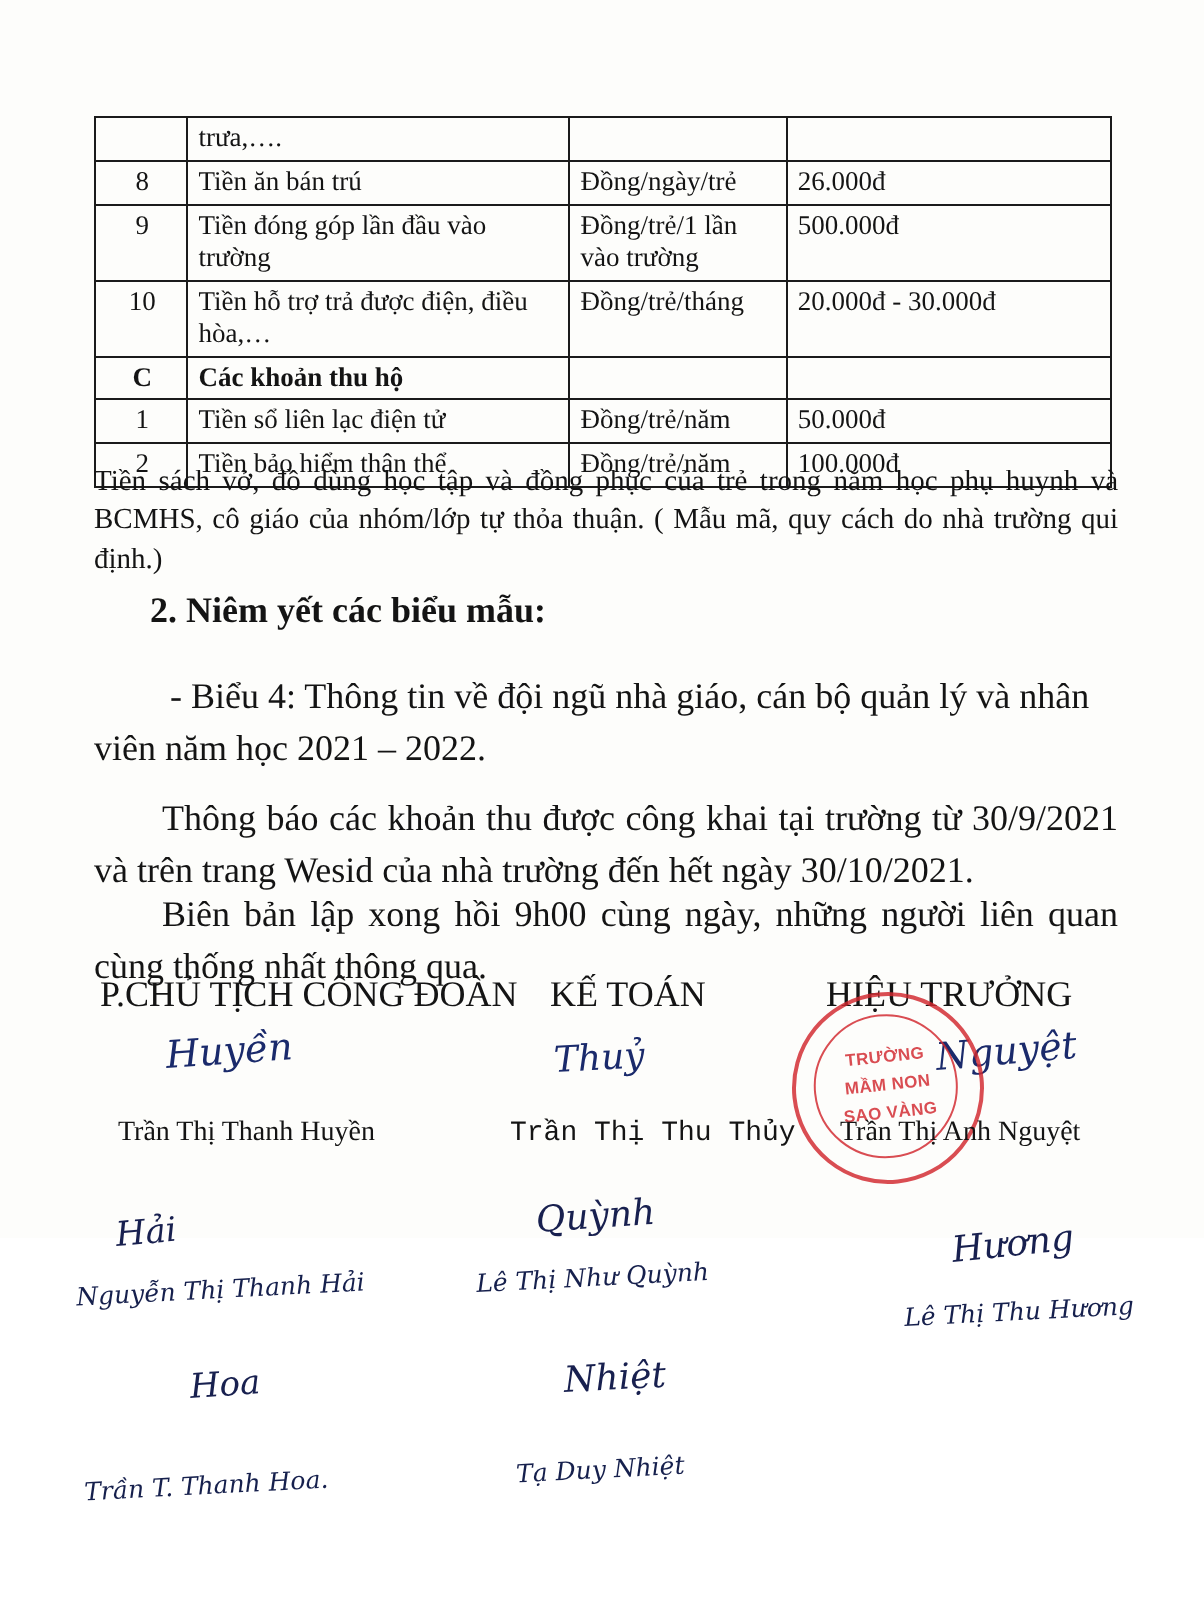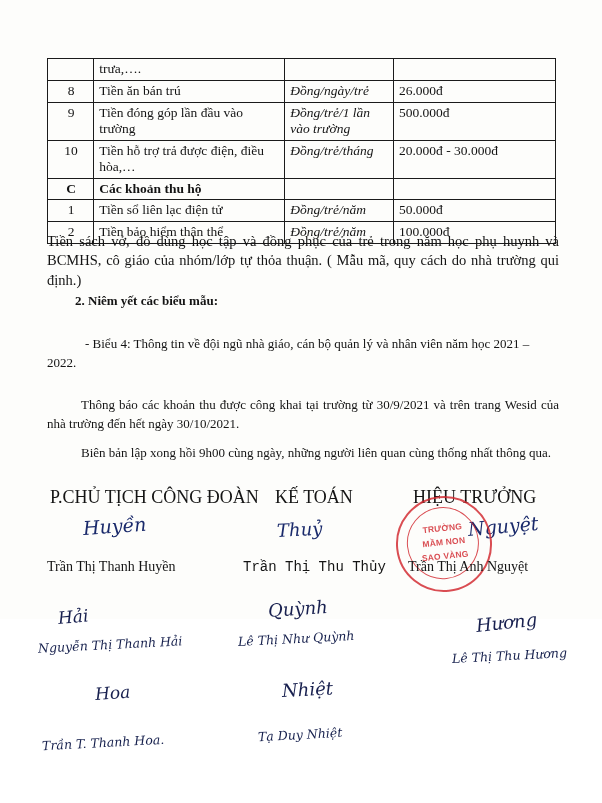--- a/index.html
+++ b/index.html
@@ -32,42 +32,42 @@
     font-size: 13.5px;
     line-height: 1.18;
   }
   .fee-table td {
     border: 1px solid #1b1b1b;
     padding: 2px 4px 3px 5px;
     vertical-align: top;
   }
   .col-idx { width: 38px; text-align: center; }
   .col-name { width: 192px; }
-  .col-unit { width: 100px; font-style: italic; }
+  .col-unit { width: 100px; }
   .col-amt  { width: 160px; }
   .row-head td { font-weight: bold; }
   .cell-center { text-align: center; }
   .bold { font-weight: bold; }
 
   
   .note {
     position: absolute;
     left: 47px;
     top: 232px;
     width: 512px;
     font-size: 14.5px;
     line-height: 1.33;
     text-align: justify;
   }
   
   .body-text {
     position: absolute;
     left: 47px;
     width: 512px;
-    font-size: 13px;
+    font-size: 18px;
     line-height: 1.45;
   }
   .p-section  { top: 292px; font-weight: bold; text-indent: 28px; }
   .p-b2       { top: 313px; text-indent: 38px; }
   .p-b4       { top: 335px; text-indent: 38px; }
   .p-b5       { top: 372px; text-indent: 38px; }
   .p-notice   { top: 396px; text-indent: 34px; text-align: justify; }
   .p-close    { top: 444px; text-indent: 34px; text-align: justify; }
 
   
@@ -84,21 +84,21 @@
     font-size: 18px;
     white-space: nowrap;
   }
   .sig-title.t1 { left: 3px;   }
   .sig-title.t2 { left: 228px; }
   .sig-title.t3 { left: 366px; }
 
   .sig-names {
     position: absolute;
     top: 559px;
-    left: 47px;
+    left: 59px;
     width: 512px;
     height: 22px;
     font-size: 14px;
   }
   .sig-name {
     position: absolute;
     white-space: nowrap;
   }
   .sig-name.n1 { left: 0px;   }
   .sig-name.n2 { left: 196px; font-family: Liberation Mono, monospace; }

